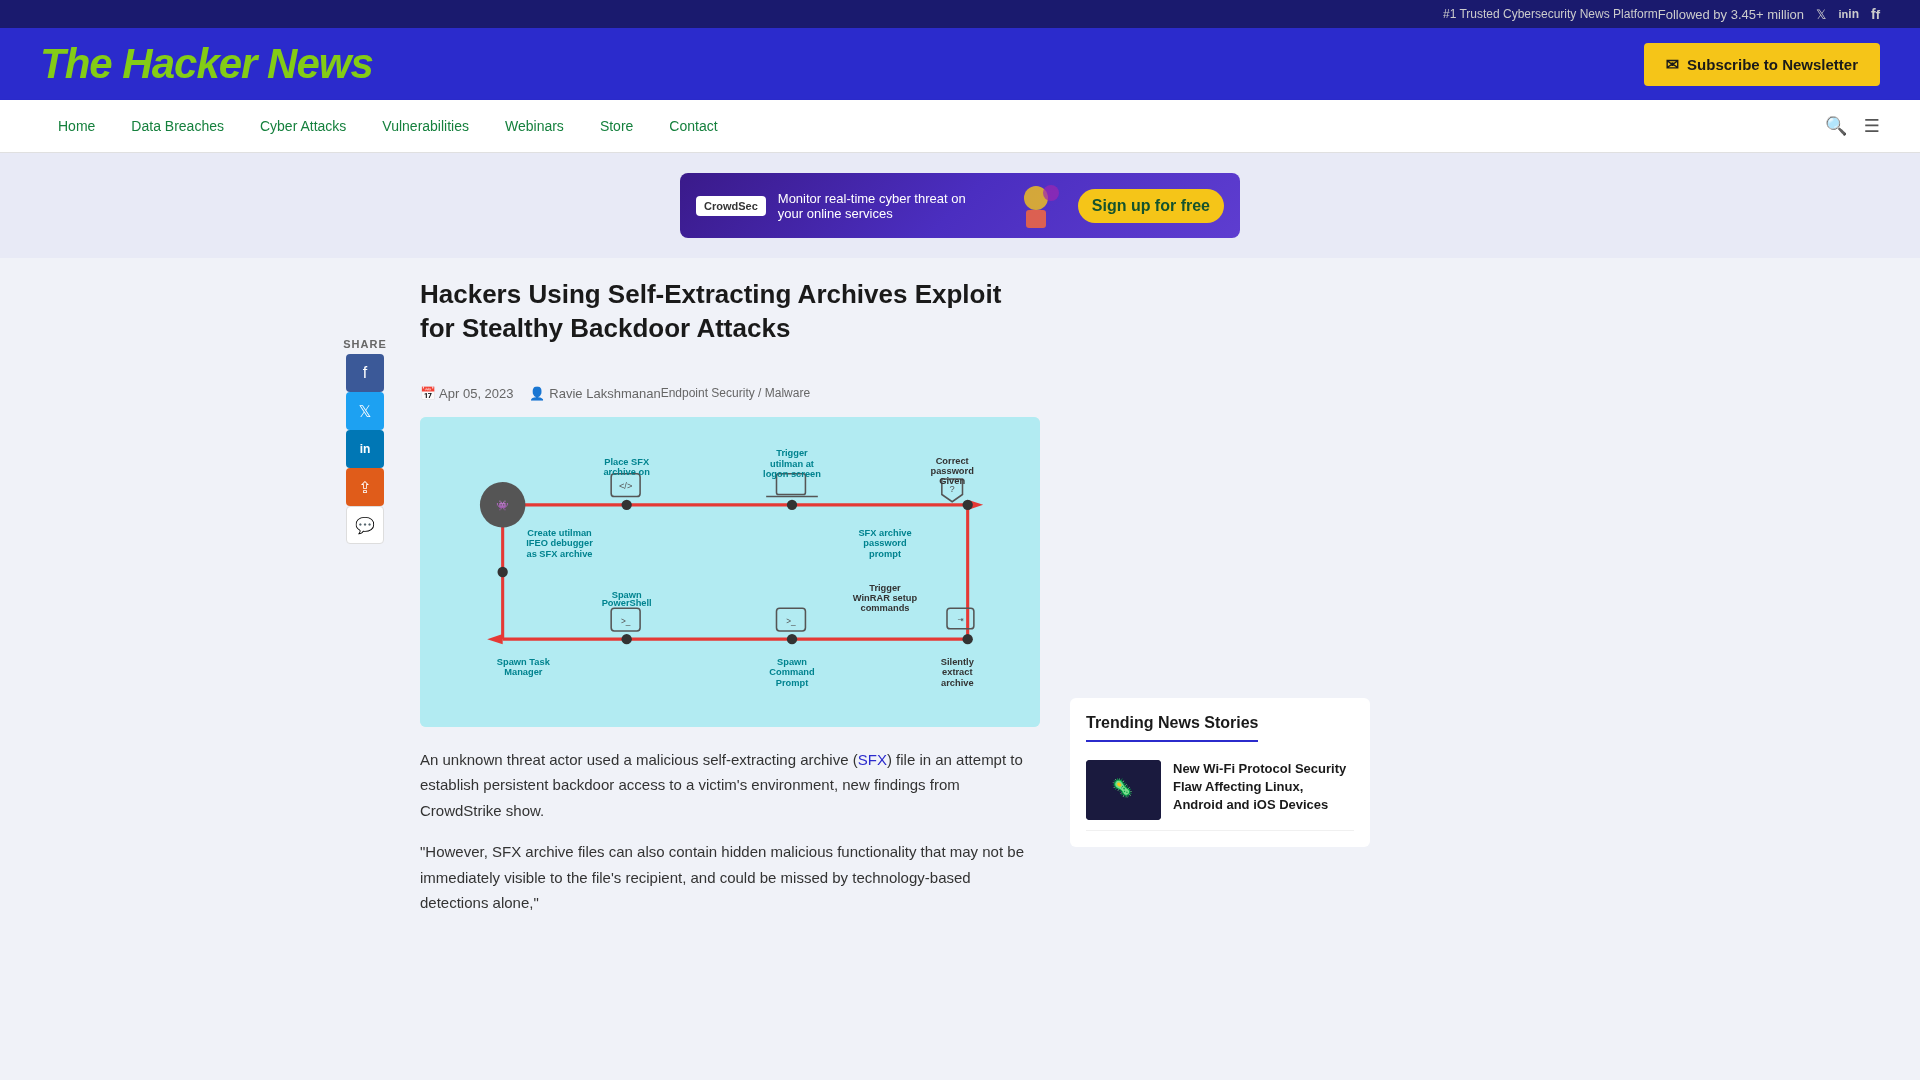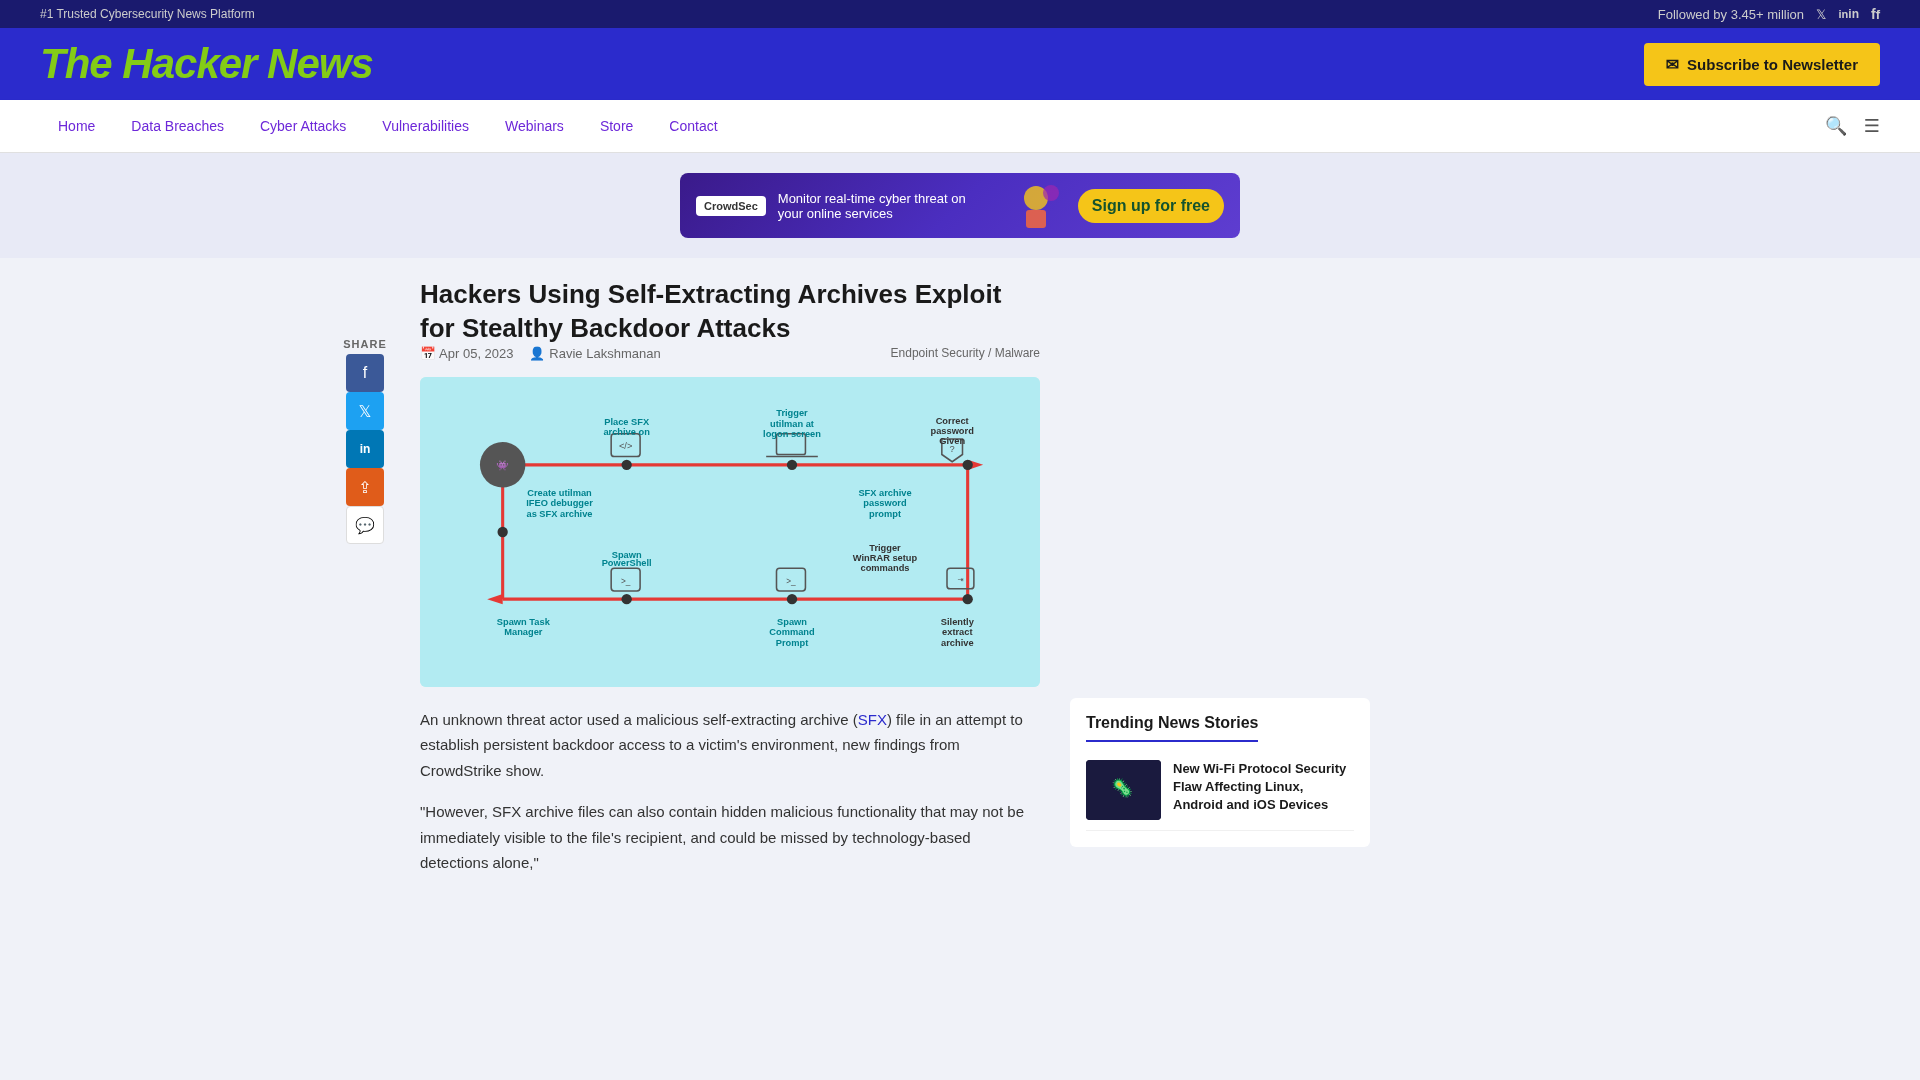--- a/index.html
+++ b/index.html
@@ -5,21 +5,21 @@
     * { margin: 0; padding: 0; box-sizing: border-box; }
     body { font-family: Arial, sans-serif; background: #f0f2f8; color: #333; }
 
     
     .top-bar {
       background: #1a1a6e;
       color: #ccc;
       font-size: 12px;
       padding: 6px 40px;
       display: flex;
-      justify-content: space-between;
+      justify-content: flex-end;
       align-items: center;
     }
     .top-bar .social-icons {
       display: flex;
       gap: 12px;
       align-items: center;
     }
     .top-bar .social-icons span {
       color: #ccc;
       cursor: pointer;
@@ -64,21 +64,21 @@
       background: white;
       padding: 0 40px;
       display: flex;
       align-items: center;
       gap: 0;
       border-bottom: 1px solid #e0e0e0;
       box-shadow: 0 1px 3px rgba(0,0,0,0.05);
     }
     .nav a {
       text-decoration: none;
-      color: #6d28d9;
+      color: #15803d;
       font-size: 14px;
       padding: 18px 18px;
       display: inline-block;
       font-weight: 500;
     }
     .nav .nav-right {
       margin-left: auto;
       display: flex;
       gap: 16px;
       align-items: center;
@@ -184,25 +184,26 @@
       max-width: 620px;
     }
     .article-title {
       font-size: 26px;
       font-weight: 800;
       color: #1a1a1a;
       line-height: 1.3;
     }
     .article-meta {
       display: flex;
-      justify-content: space-between;
+      justify-content: flex-start;
       align-items: center;
       font-size: 13px;
       color: #666;
       margin-bottom: 16px;
+      margin-top: 40px;
     }
     .article-meta .meta-left {
       display: flex;
       gap: 16px;
       align-items: center;
     }
     .meta-date::before { content: "📅 "; }
     .meta-author::before { content: "👤 "; }
     .article-meta .meta-right {
       color: #666;

